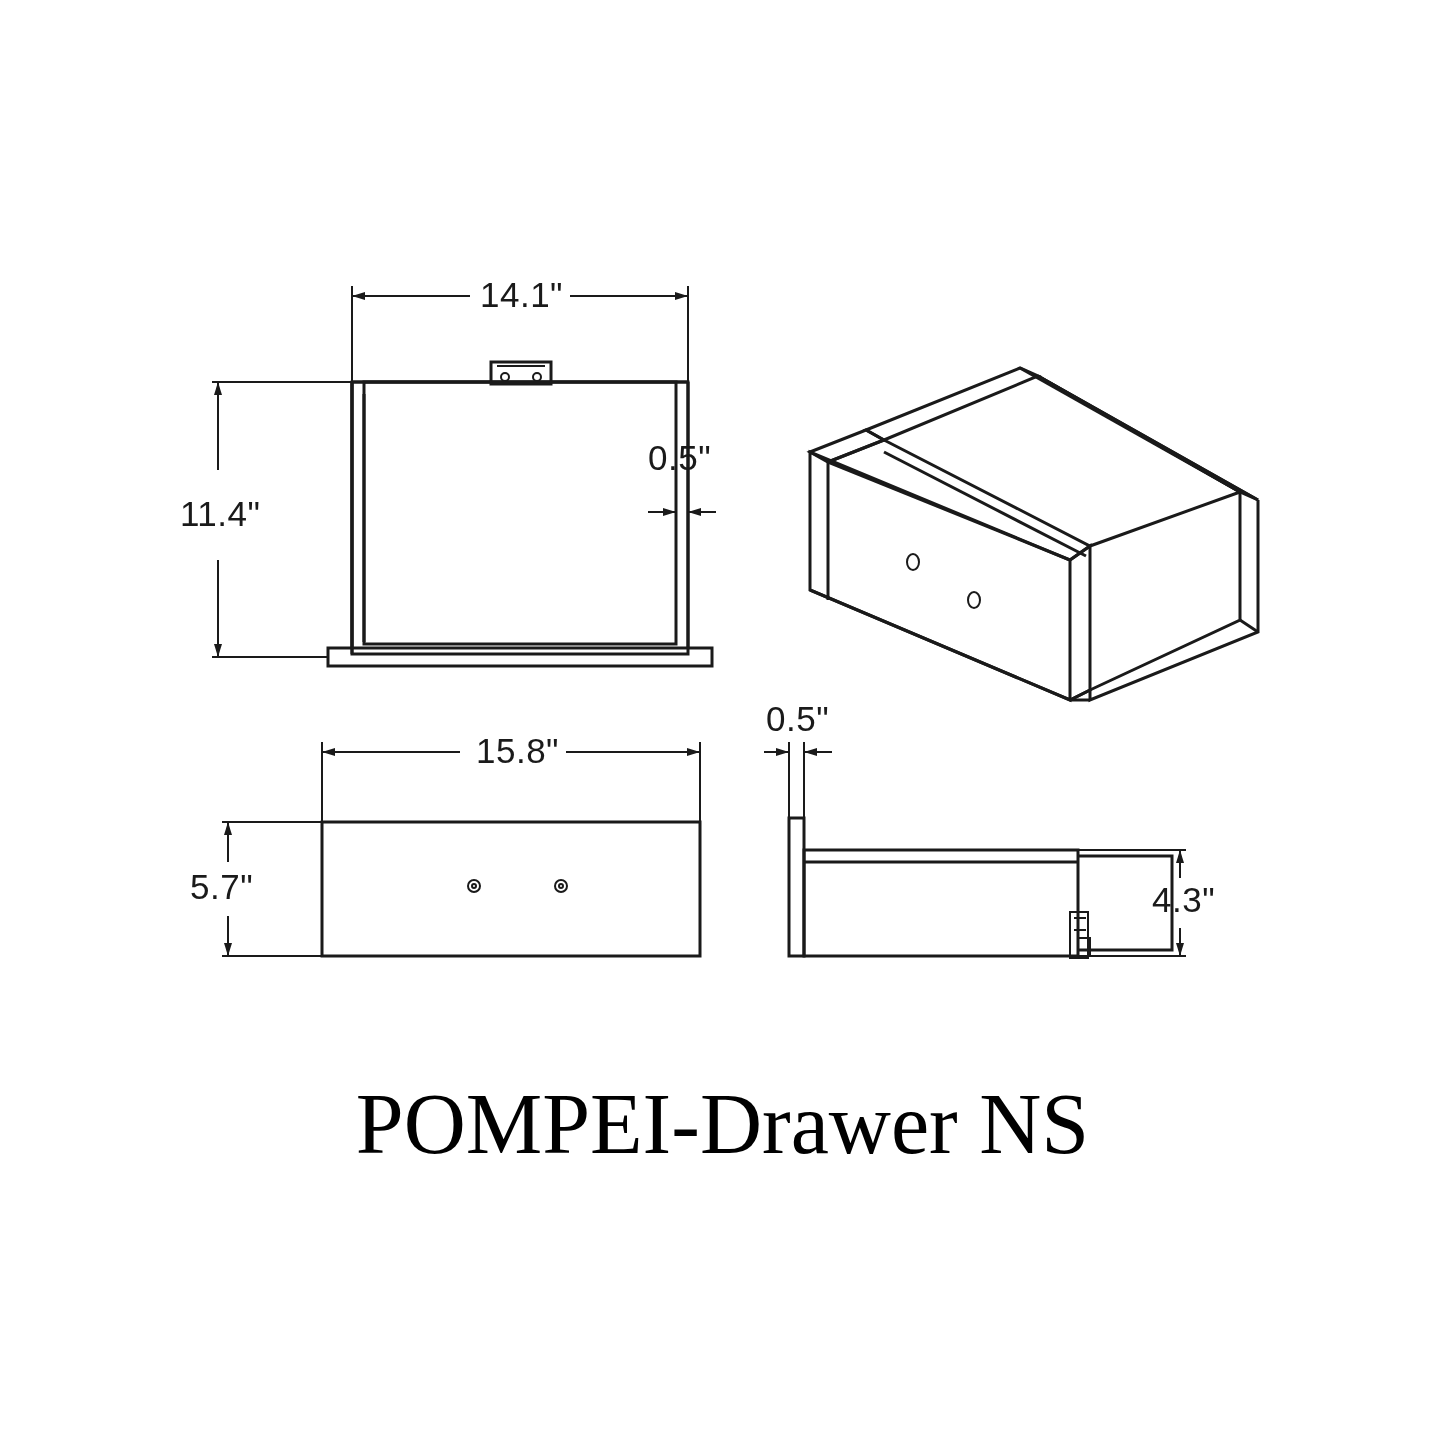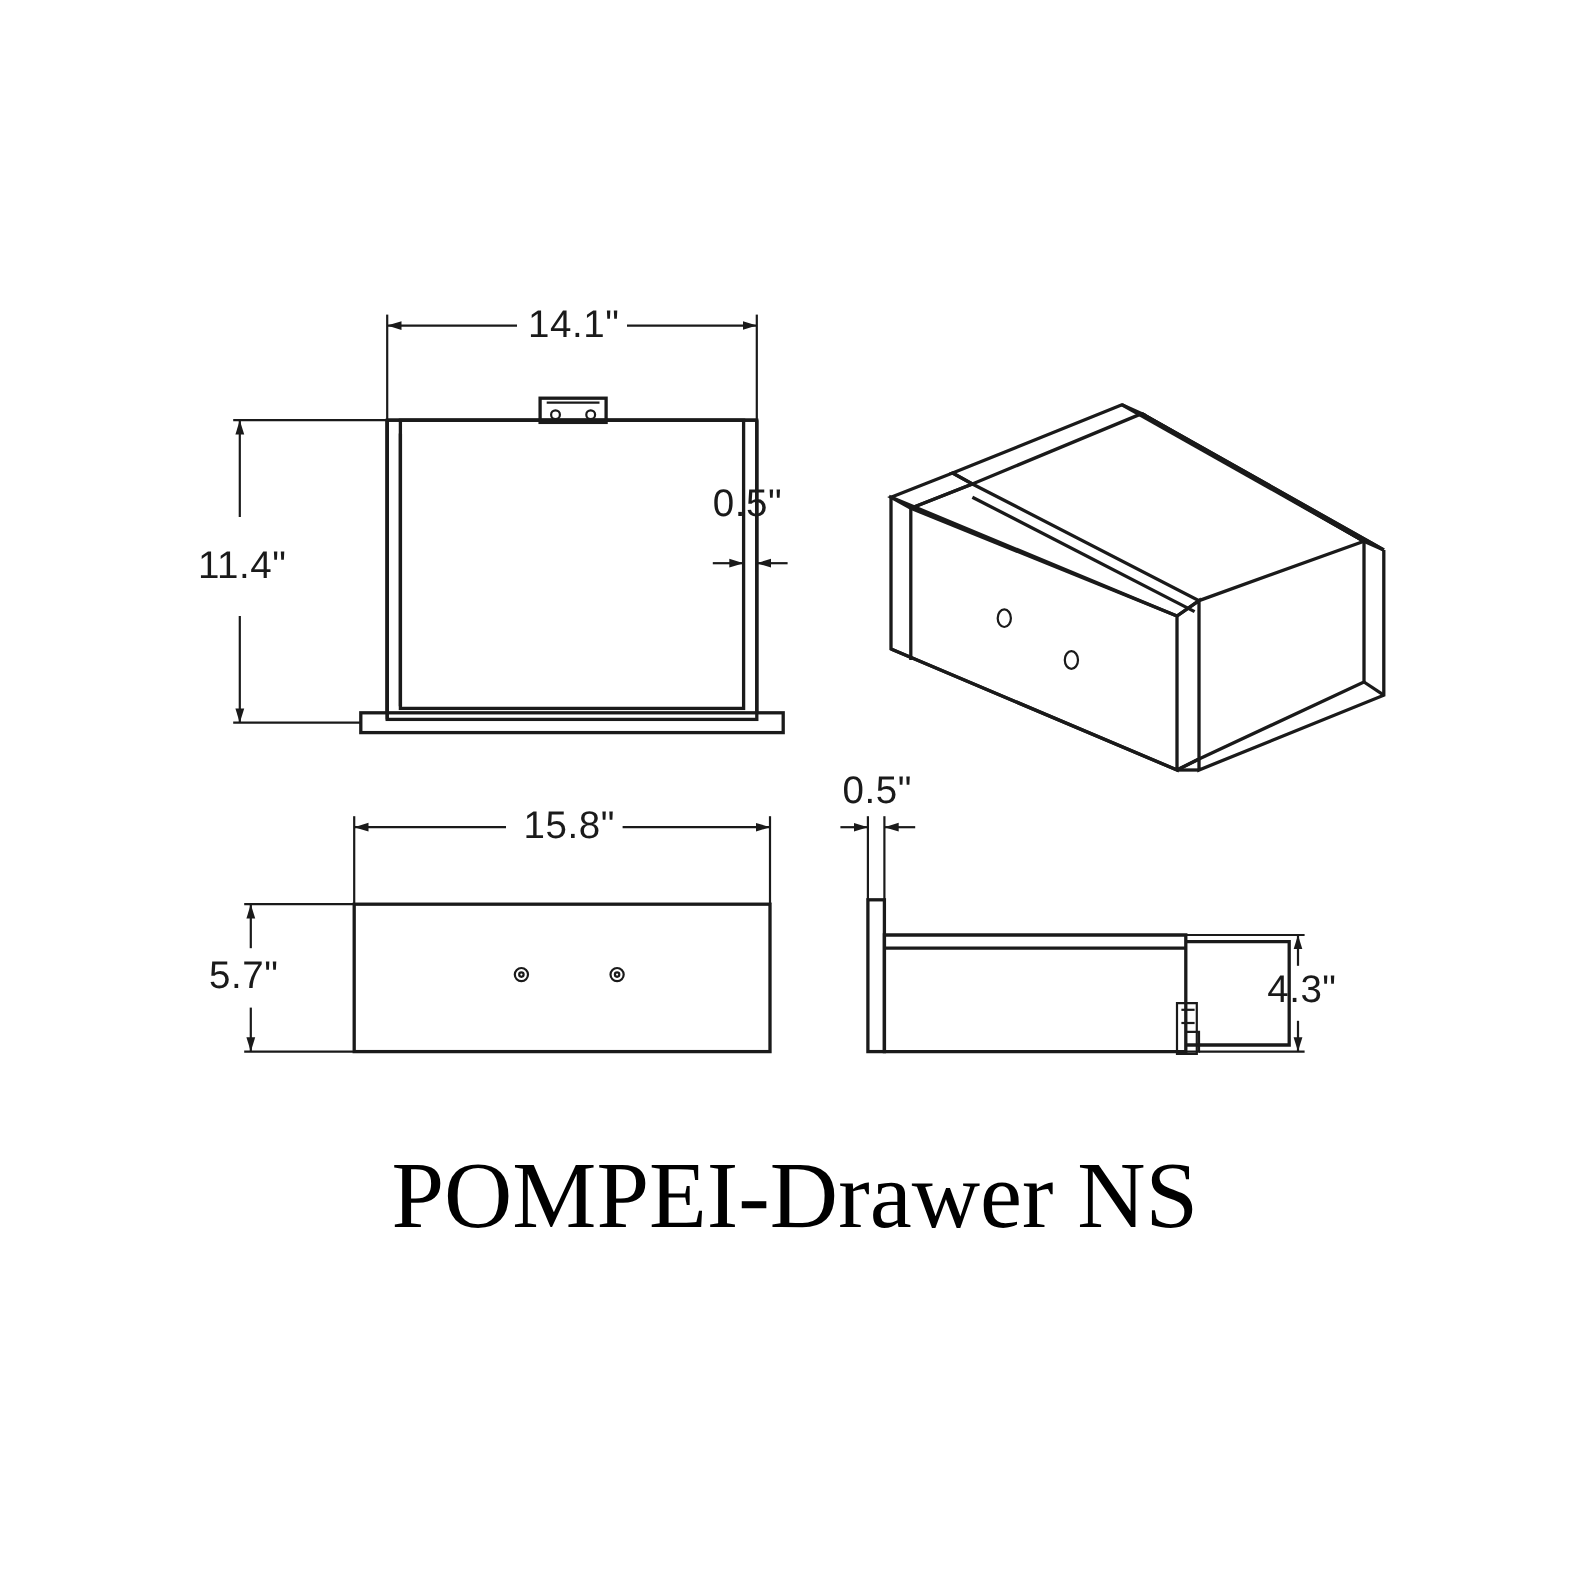--- a/index.html
+++ b/index.html
@@ -26,21 +26,21 @@
     position: absolute;
     font-family: "Liberation Sans", sans-serif;
     font-size: 35px;
     color: #1a1a1a;
     white-space: nowrap;
     letter-spacing: 0.5px;
   }
   .title {
     position: absolute;
     left: 0;
-    top: 1036px;
+    top: 1074px;
     width: 1445px;
     text-align: center;
     font-family: "Liberation Serif", serif;
     font-size: 86px;
     color: #000000;
     white-space: nowrap;
   }
 </style>
 </head>
 <body>

